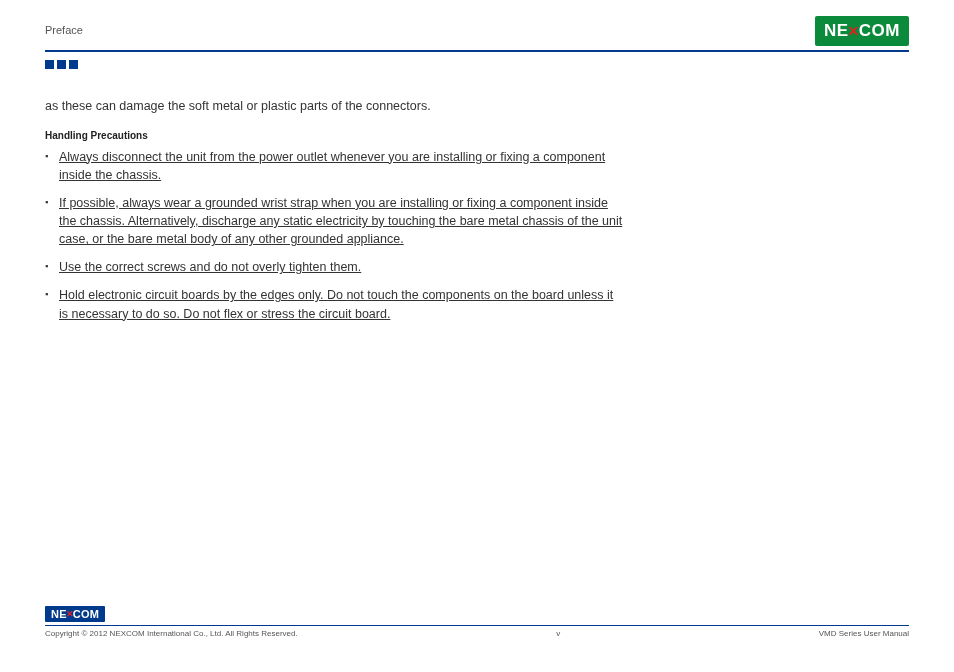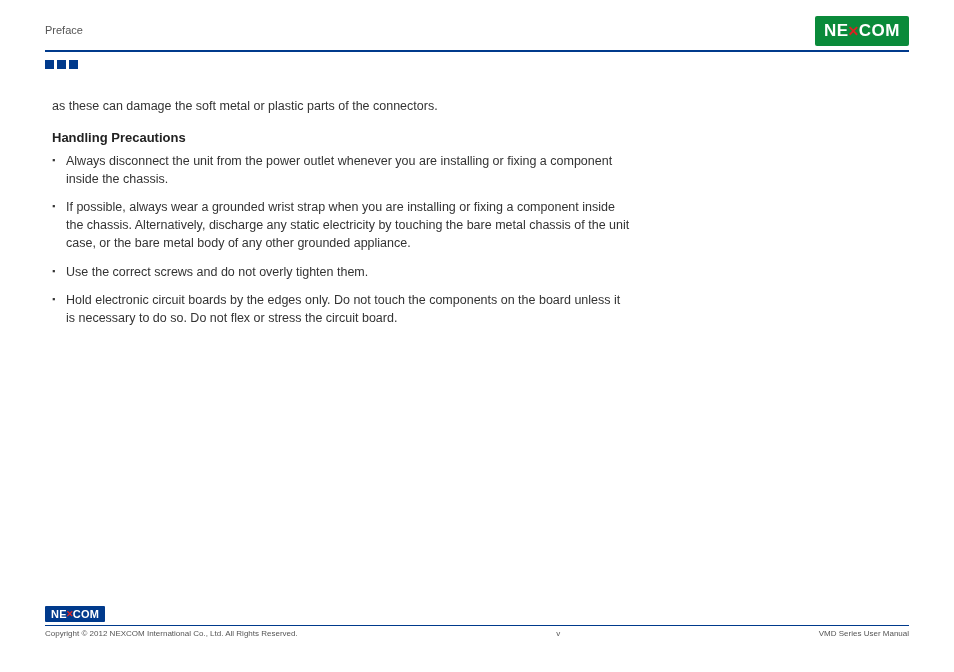--- a/index.html
+++ b/index.html
@@ -5,24 +5,24 @@
   * { margin: 0; padding: 0; box-sizing: border-box; }
   html, body { width: 954px; height: 672px; background: #fff; font-family: "Segoe UI", Arial, sans-serif; color: #333; }
   .page { width: 954px; height: 652px; position: relative; padding: 0 45px; }
   .header { display: flex; justify-content: space-between; align-items: flex-end; padding-top: 16px; }
   .header-left { font-size: 11px; color: #555; padding-bottom: 10px; }
   .logo { background: #0a8a3a; padding: 5px 9px; border-radius: 2px; color: #fff; font-weight: 800; font-size: 17px; letter-spacing: 0.5px; display: flex; align-items: center; gap: 1px; }
   .logo .x { color: #d22; font-size: 14px; margin: 0 -2px; position: relative; top: 0px; }
   .rule-top { height: 2px; background: #003a8c; margin-top: 4px; }
   .squares { display: flex; gap: 3px; margin-top: 8px; }
   .squares span { width: 9px; height: 9px; background: #003a8c; display: inline-block; }
-  .content { margin-top: 28px; max-width: 580px; font-size: 12.5px; line-height: 1.45; color: #333; margin-left: 7px; }
+  .content { margin-top: 28px; max-width: 580px; font-size: 12.5px; line-height: 1.45; color: #333; }
   .intro { margin-bottom: 14px; }
-  .subhead { font-weight: 700; font-size: 13px; margin-bottom: 4px; color: #222; }
-  ul.bullets { list-style: none; }
+  .subhead { font-weight: 700; font-size: 10px; margin-bottom: 4px; color: #222; }
+  ul.bullets { list-style: none; text-decoration: underline; }
   ul.bullets li { position: relative; padding-left: 14px; margin-bottom: 10px; }
   ul.bullets li::before { content: "▪"; position: absolute; left: 0; top: 0; font-size: 9px; color: #333; line-height: 1.9; }
   .footer { position: absolute; left: 45px; right: 45px; bottom: 14px; }
   .footer-logo { background: #003a8c; display: inline-flex; align-items: center; padding: 2px 6px; color: #fff; font-weight: 700; font-size: 11px; letter-spacing: 0.3px; border-radius: 1px; }
   .footer-logo .x { color: #d22; font-size: 9px; margin: 0 -1px; }
   .rule-bottom { height: 1.5px; background: #003a8c; margin-top: 3px; }
   .footer-row { display: flex; justify-content: space-between; font-size: 8px; color: #555; margin-top: 3px; }
 </style>
 </head>
 <body>

